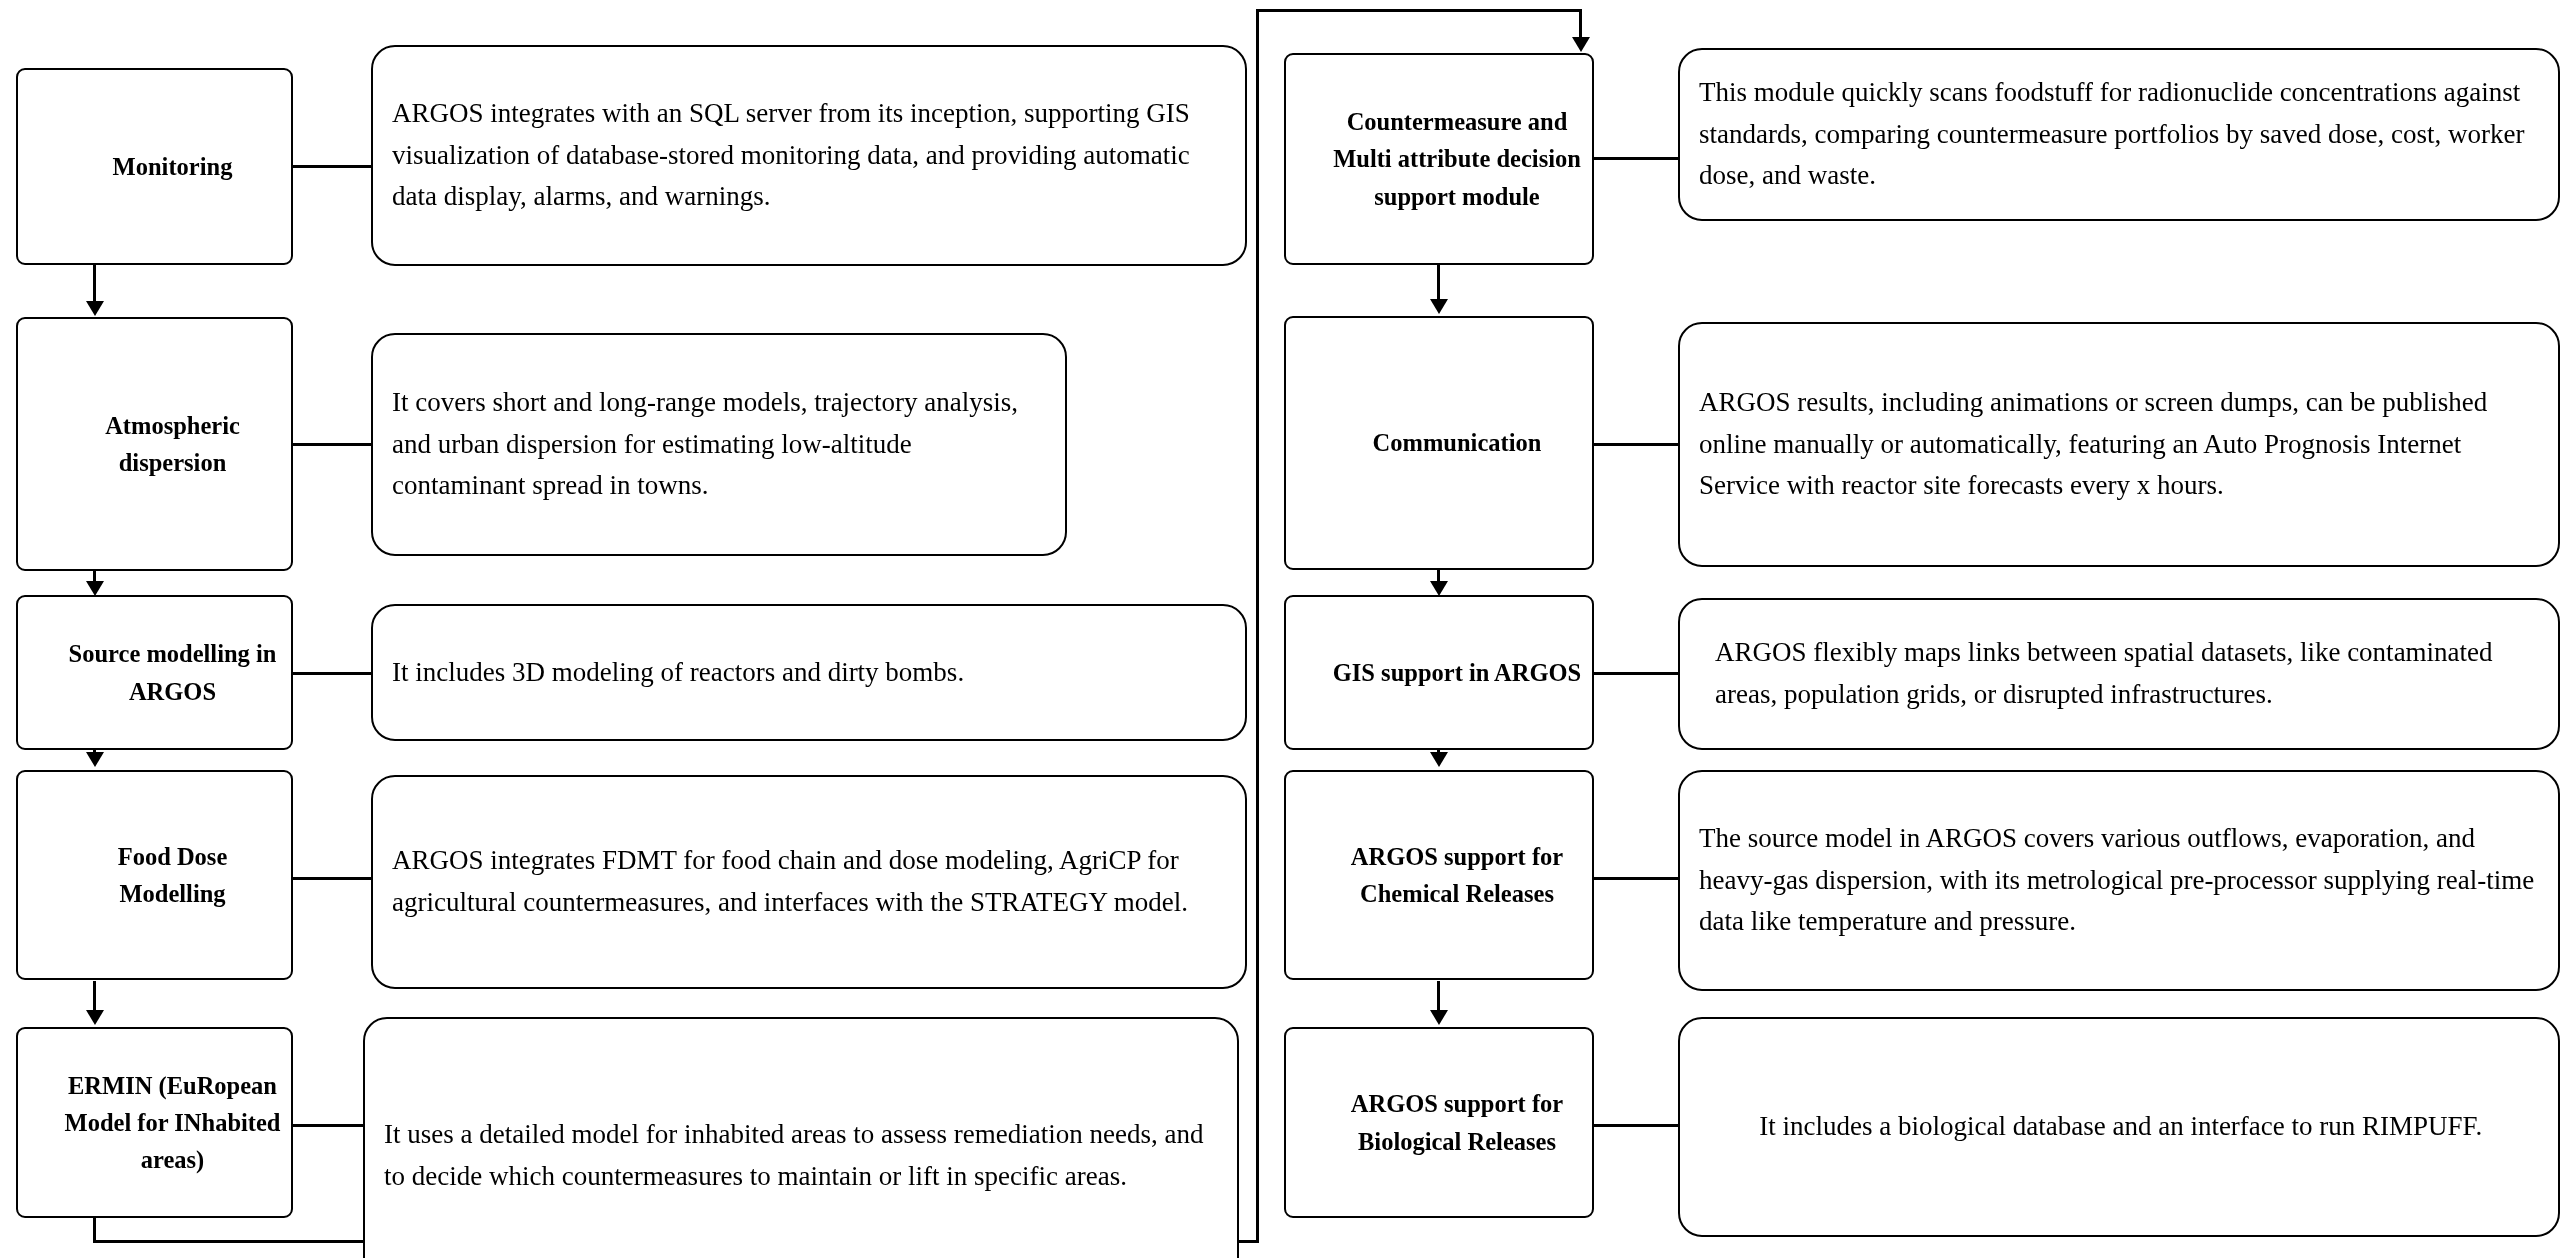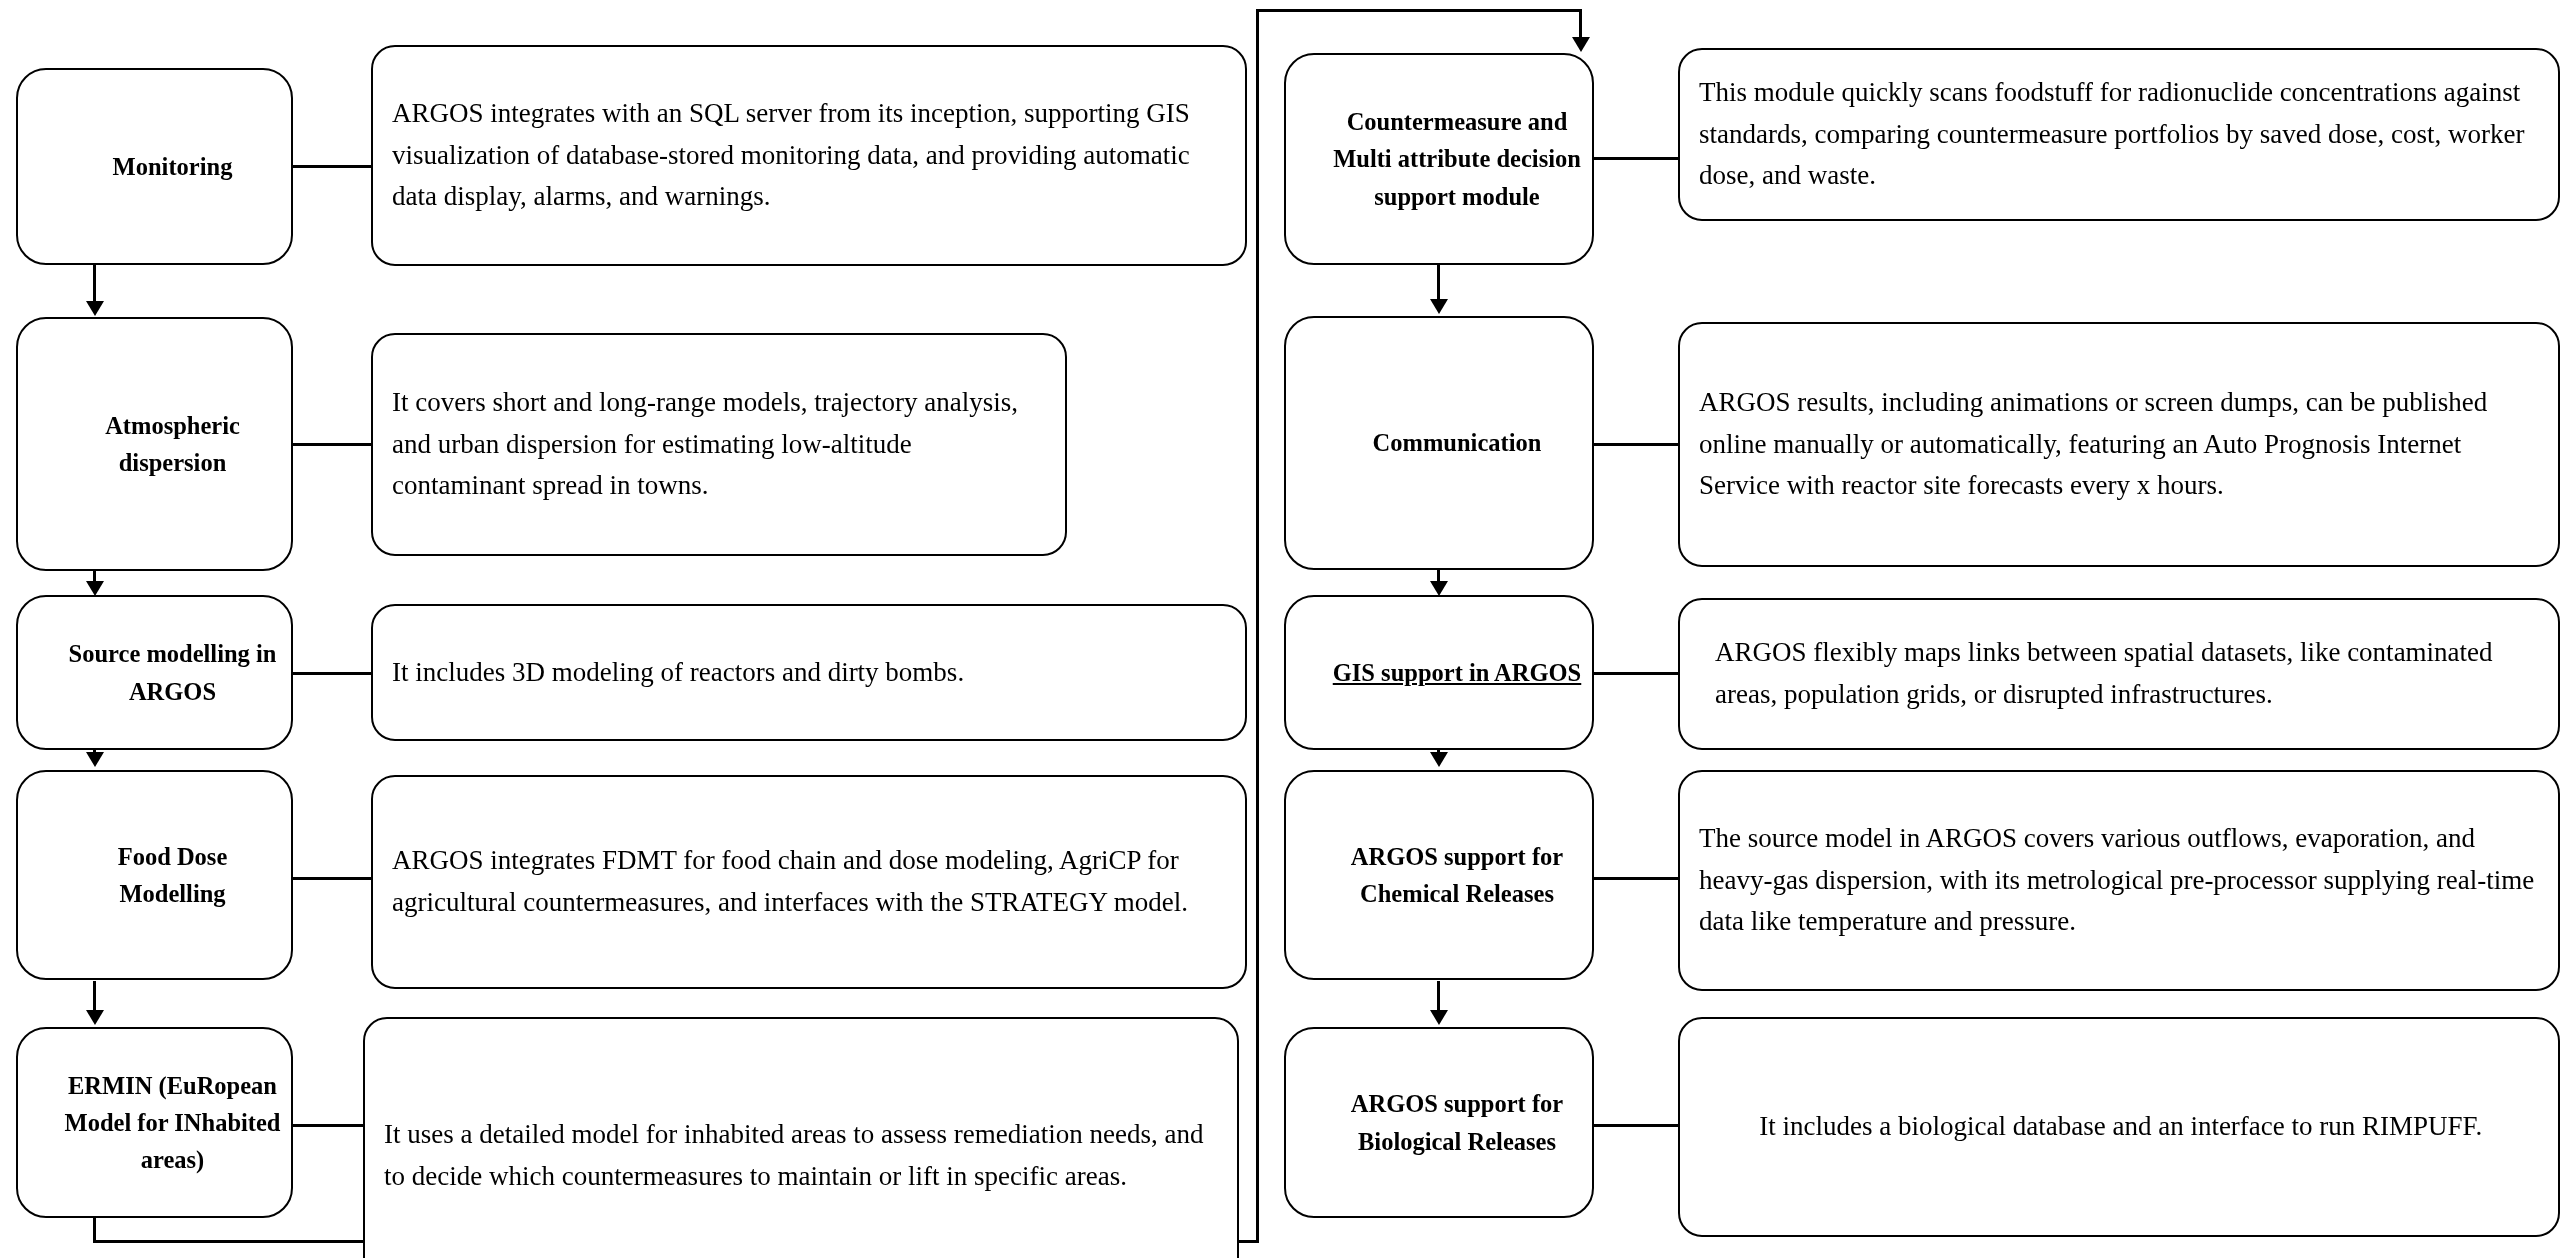--- a/index.html
+++ b/index.html
@@ -22,21 +22,21 @@
     box-sizing: border-box;
     border: 2.4px solid #000000;
     border-radius: 27.5px;
     background: #ffffff;
     display: flex;
     align-items: center;
     justify-content: center;
     z-index: 5;
   }
   .label-box {
-    border-radius: 30px;
+    border-radius: 9px;
     padding-left: 36px;
   }
   .label-box .txt {
     font-weight: bold;
     font-size: 24.5px;
     line-height: 1.52;
     text-align: center;
     padding: 0 8.4px;
     color: #000000;
   }
@@ -156,21 +156,21 @@
     <div class="txt">Communication</div>
   </div>
   <div class="hline" style="left:1592px; top:443px; width:87px;"></div>
   <div class="box desc-box" style="left:1678px; top:322px; width:882px; height:245px;">
     <div class="txt">ARGOS results, including animations or screen dumps, can be published online manually or automatically, featuring an Auto Prognosis Internet Service with reactor site forecasts every x hours.</div>
   </div>
 
   <div class="vline" style="left:1437px; top:570px; height:16.7px;"></div>
   <div class="arrowhead" style="left:1430px; top:581px;"></div>
 
-  <div class="box label-box" style="left:1284px; top:595px; width:310px; height:155px;text-decoration:underline;">
+  <div class="box label-box" style="left:1284px; top:595px; width:310px; height:155px;">
     <div class="txt">GIS support in ARGOS</div>
   </div>
   <div class="hline" style="left:1592px; top:672px; width:87px;"></div>
   <div class="box desc-box" style="left:1678px; top:598px; width:882px; height:152px;padding-left:16px;">
     <div class="txt">ARGOS flexibly maps links between spatial datasets, like contaminated areas, population grids, or disrupted infrastructures.</div>
   </div>
 
   <div class="vline" style="left:1437px; top:750px; height:7.2px;"></div>
   <div class="arrowhead" style="left:1430px; top:752px;"></div>
 

